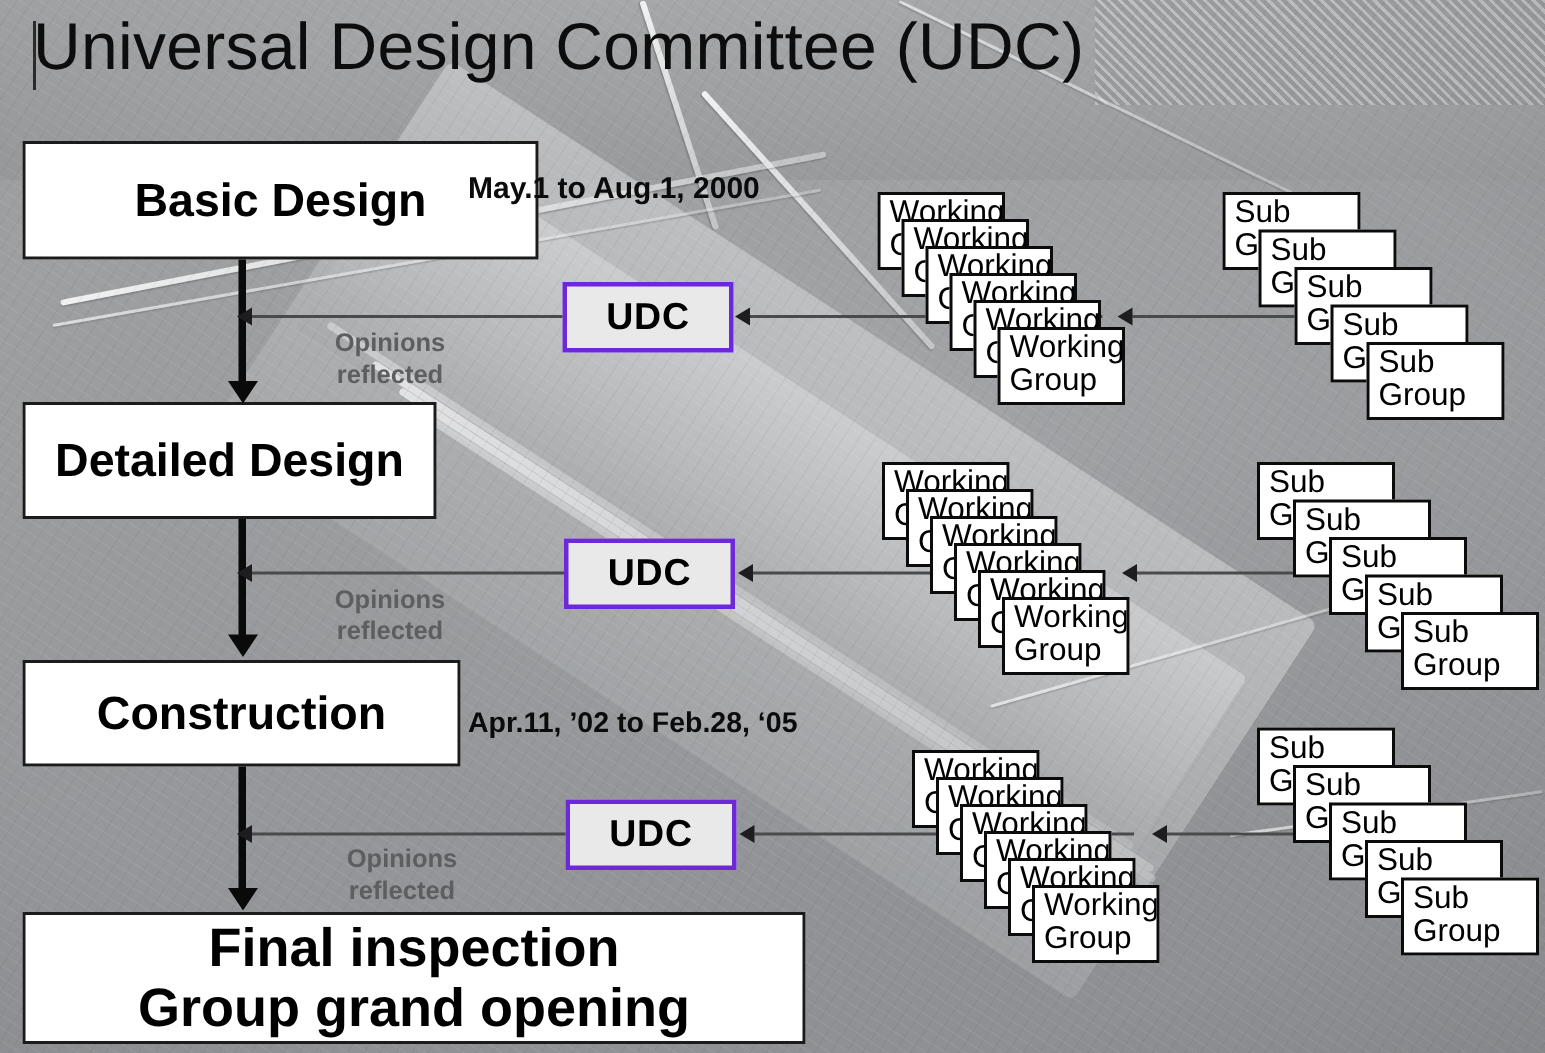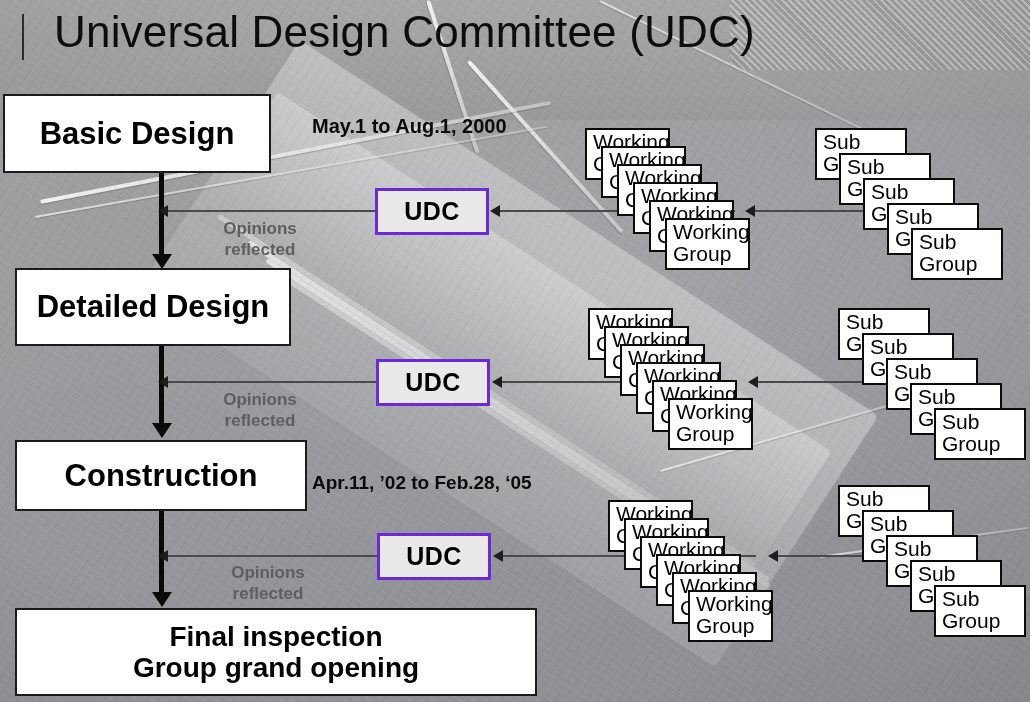--- a/index.html
+++ b/index.html
@@ -69,21 +69,20 @@
     background:radial-gradient(ellipse 1000px 640px at 50% 50%, rgba(0,0,0,0) 55%, rgba(0,0,0,.10) 100%);
   }
 
   
   #title{
     position:absolute;left:22px;top:10px;
     font-size:44px;line-height:1;
     color:#0d0d0d;
     letter-spacing:.2px;
     white-space:nowrap;
-    padding-left:32px;
   }
   #title-caret{
     position:absolute;left:22px;top:14px;width:2px;height:46px;background:#2b2b2b;
   }
 
   
   .phase-box{
     position:absolute;
     background:#ffffff;
     border:2px solid #1b1b1b;
@@ -179,27 +178,27 @@
   <div class="hwy hwy-thin" style="left:600px;top:0px;width:300px;transform:rotate(26deg);"></div>
   <div class="hwy hwy-thin" style="left:660px;top:470px;width:330px;transform:rotate(-16deg);"></div>
   <div class="hwy hwy-thin" style="left:820px;top:556px;width:210px;transform:rotate(-8deg);"></div>
 
   <div class="texture"></div>
   <div class="vignette"></div>
 
   <div id="title-caret"></div>
   <div id="title">Universal Design Committee (UDC)</div>
 
-  <div class="phase-box" style="left:3px;top:94px;width:268px;height:79px;font-size:31px;">Basic Design</div>
+  <div class="phase-box" style="left:15px;top:94px;width:344px;height:79px;font-size:31px;">Basic Design</div>
 
   <div class="phase-box" style="left:15px;top:268px;width:276px;height:78px;font-size:31px;">Detailed Design</div>
 
   <div class="phase-box" style="left:15px;top:440px;width:292px;height:71px;font-size:31px;">Construction</div>
 
-  <div class="phase-box two-line" style="left:15px;top:608px;width:522px;height:88px;font-size:28px;">
+  <div class="phase-box two-line" style="left:15px;top:608px;width:522px;height:88px;font-size:36px;">
     <span>Final inspection</span>
     <span>Group grand opening</span>
   </div>
 
   <div class="date-label" style="left:312px;top:115px;">May.1 to Aug.1, 2000</div>
   <div class="date-label" style="left:312px;top:472px;font-size:19px;text-align:right;">Apr.11, ’02 to Feb.28, ‘05</div>
 
   <div class="v-arrow-line" style="left:159px;top:173px;height:85px;"></div>
   <div class="v-arrow-head" style="left:152px;top:254px;"></div>
 

